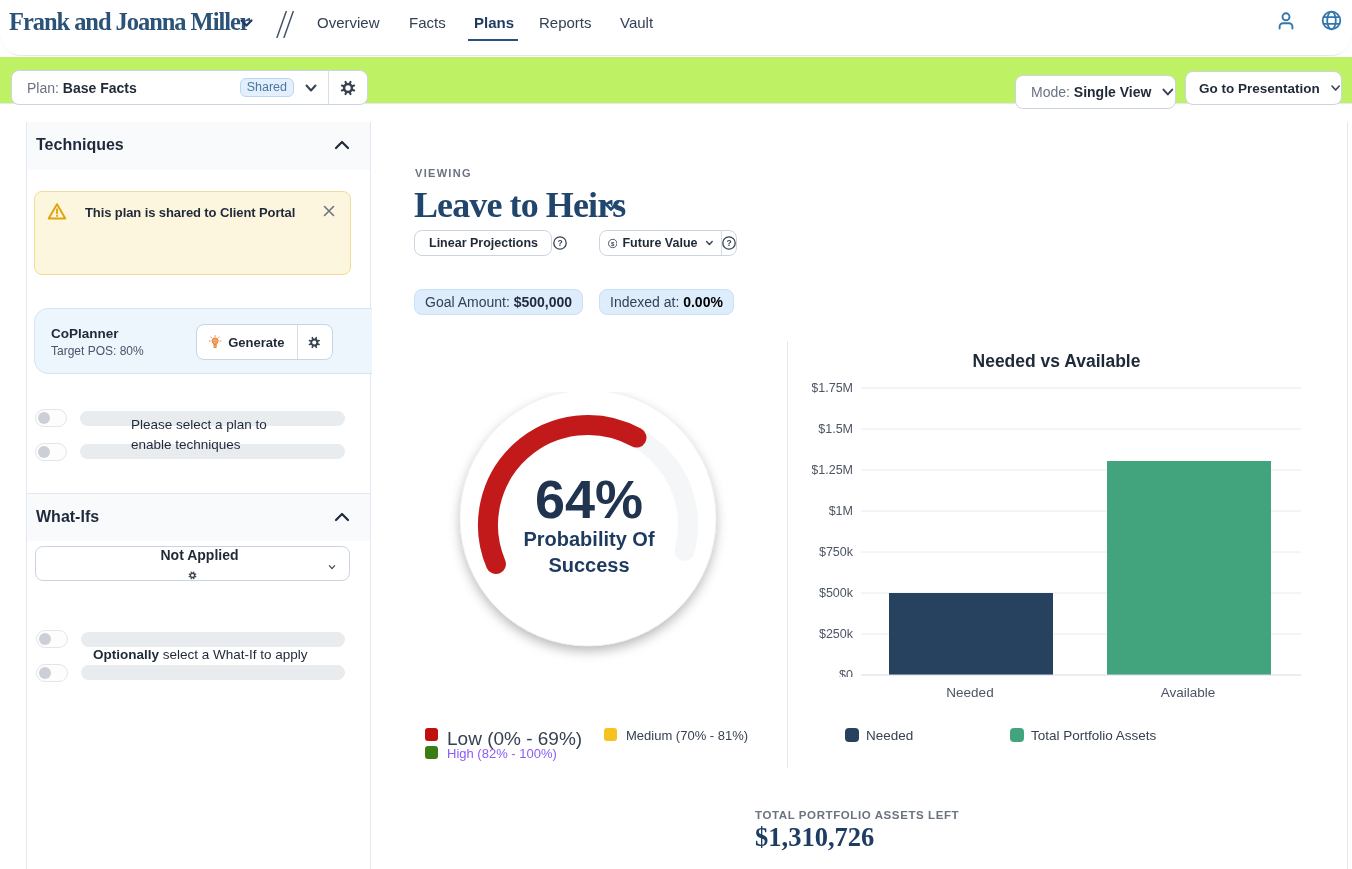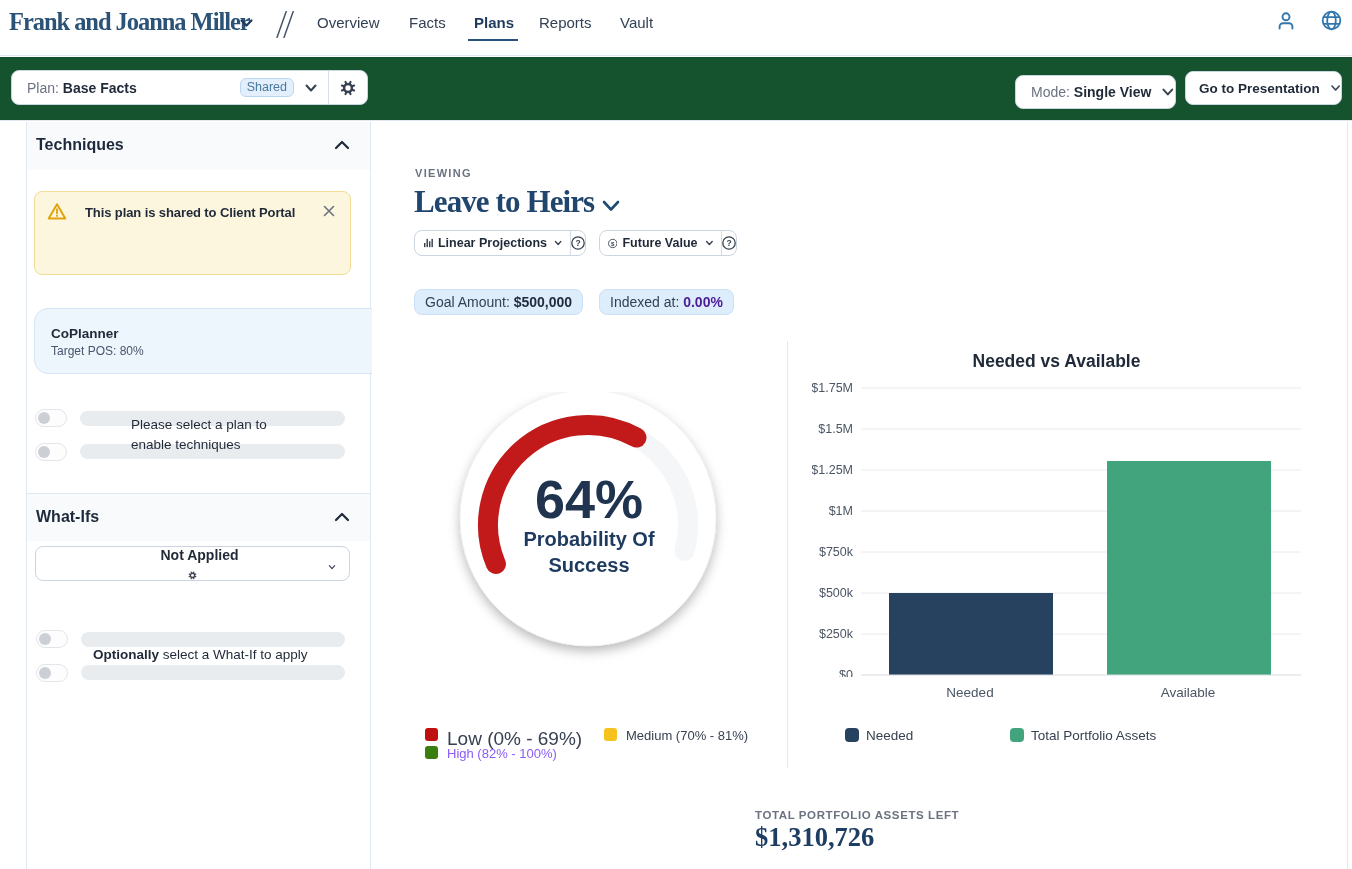--- a/index.html
+++ b/index.html
@@ -1,29 +1,29 @@
 <!DOCTYPE html>
 <html><head>
 <meta charset="utf-8">
 <style>
 * { margin:0; padding:0; box-sizing:border-box; }
 html,body { width:1352px; height:869px; background:#fff; overflow:hidden; }
 body { font-family:"Liberation Sans", sans-serif; }
 #app { position:relative; width:1352px; height:869px; background:#fff; }
 .abs { position:absolute; }
 
-#hdr { position:absolute; left:0; top:0; width:1352px; height:56px; background:#fff; border-bottom:1px solid #e2e8f0; }
+#hdr { position:absolute; left:0; top:0; width:1352px; height:56px; background:#fff; border-bottom:1px solid #e2e8f0;border-radius:21px; }
 #client { position:absolute; left:9px; top:8px; font-family:"Liberation Serif", serif; font-weight:bold; font-size:24.5px; color:#2b5277; letter-spacing:-1.05px; }
 #clientchev { position:absolute; left:238px; top:15px; }
 #slashes { position:absolute; left:276px; top:11px; }
 .nav { position:absolute; top:14px; font-size:15px; color:#334155; }
 #nav-plans { color:#1e3a5f; font-weight:bold; }
 #plans-underline { position:absolute; left:468px; top:39px; width:50px; height:2px; background:#27517e; }
 
-#tbar { position:absolute; left:0; top:57px; width:1352px; height:64px; background:#14532d; border-bottom:1px solid #e2e8f0; }
+#tbar { position:absolute; left:0; top:57px; width:1352px; height:47px; background:#bef264; border-bottom:1px solid #e2e8f0; }
 .btn { position:absolute; background:#fff; border:1px solid #cbd5e1; border-radius:8px; display:flex; align-items:center; font-size:14px; color:#1f2937; white-space:nowrap; }
 #planbox { left:11px; top:13px; width:357px; height:35px; }
 #modebox { left:1015px; top:18px; width:161px; height:34px; }
 #presbox { left:1185px; top:14px; width:157px; height:34px; }
 .lbl { color:#6b7280; }
 .seg-div { width:1px; align-self:stretch; background:#d8dee6; }
 #shared { display:inline-block; background:#e3effc; border:1px solid #b9d7f1; color:#49799f; font-size:12.5px; border-radius:6px; padding:1px 6px 2px; }
 
 #sidebar { position:absolute; left:26px; top:122px; width:345px; height:747px; background:#fff; border-left:1px solid #e2e8f0; border-right:1px solid #e2e8f0;padding-left:32px; }
 .sechead { position:absolute; left:0; width:343px; height:48px; background:#f8fafc; }
@@ -117,20 +117,42 @@
           <circle cx="10" cy="13.8" r="1.1" fill="#e0a50c"></circle>
         </svg>
       <div class="abs" style="left:50px;top:13px;font-size:13px;font-weight:bold;color:#1f2937;letter-spacing:-0.1px;">This plan is shared to Client Portal</div>
       <svg class="abs" style="left:288px;top:13px;" width="12" height="12" viewBox="0 0 12 12">
           <path d="M1.5 1.5 L10.5 10.5 M10.5 1.5 L1.5 10.5" stroke="#6b7280" stroke-width="1.6" stroke-linecap="round"></path>
         </svg>
     </div>
     <div id="coplan">
       <div class="abs" style="left:16px;top:17px;font-size:13.5px;font-weight:bold;color:#1f2937;">CoPlanner</div>
       <div class="abs" style="left:16px;top:35px;font-size:12px;color:#475569;">Target POS: 80%</div>
+      <div class="btn" style="left:161px;top:15px;width:137px;height:36px;">
+        <svg style="margin-left:11px;" width="17" height="16" viewBox="0 0 17 16">
+            <g stroke="#e8823a" stroke-linecap="round">
+              <path d="M8.5 3.2 a3.6 3.6 0 0 1 2 6.6 c-.5.4-.7.8-.7 1.3 h-2.6 c0-.5-.2-.9-.7-1.3 a3.6 3.6 0 0 1 2-6.6 z" fill="#f0a468" stroke-width="1.2"></path>
+              <path d="M6.7 12.6 h3.6 M7.2 14.4 h2.6" fill="none" stroke-width="1.3"></path>
+              <path d="M8.5 0.4 v1 M3.5 2 l.7.8 M13.5 2 l-.7.8 M1.6 6.8 h1.1 M14.3 6.8 h1.1" fill="none" stroke-width="1.1"></path>
+            </g>
+          </svg>
+        <span style="margin-left:6px;font-weight:bold;font-size:13px;">Generate</span>
+        <div class="seg-div" style="margin-left:12px;"></div>
+        <svg style="margin:0 11px;" width="15" height="15" viewBox="0 0 16 16">
+            <circle cx="8" cy="8" r="3.9" fill="none" stroke="#374151" stroke-width="2.5"></circle>
+            <line x1="12.62" y1="9.91" x2="14.10" y2="10.53" stroke="#374151" stroke-width="2.1" stroke-linecap="round"></line>
+            <line x1="9.91" y1="12.62" x2="10.53" y2="14.10" stroke="#374151" stroke-width="2.1" stroke-linecap="round"></line>
+            <line x1="6.09" y1="12.62" x2="5.47" y2="14.10" stroke="#374151" stroke-width="2.1" stroke-linecap="round"></line>
+            <line x1="3.38" y1="9.91" x2="1.90" y2="10.53" stroke="#374151" stroke-width="2.1" stroke-linecap="round"></line>
+            <line x1="3.38" y1="6.09" x2="1.90" y2="5.47" stroke="#374151" stroke-width="2.1" stroke-linecap="round"></line>
+            <line x1="6.09" y1="3.38" x2="5.47" y2="1.90" stroke="#374151" stroke-width="2.1" stroke-linecap="round"></line>
+            <line x1="9.91" y1="3.38" x2="10.53" y2="1.90" stroke="#374151" stroke-width="2.1" stroke-linecap="round"></line>
+            <line x1="12.62" y1="6.09" x2="14.10" y2="5.47" stroke="#374151" stroke-width="2.1" stroke-linecap="round"></line>
+          </svg>
+      </div>
     </div>
     <div class="toggle" style="left:8px;top:287px;">
         <div class="knob"></div>
       </div>
     <div class="skel" style="left:53px;top:289px;width:265px;"></div>
     <div class="toggle" style="left:8px;top:321px;">
         <div class="knob"></div>
       </div>
     <div class="skel" style="left:53px;top:322px;width:265px;"></div>
     <div class="abs" style="left:104px;top:293px;font-size:13.5px;color:#1f2937;line-height:20px;">Please select a plan to<br>enable techniques</div>
@@ -164,26 +186,26 @@
     <div class="skel" style="left:54px;top:510px;width:264px;"></div>
     <div class="toggle" style="left:9px;top:542px;">
         <div class="knob"></div>
       </div>
     <div class="skel" style="left:54px;top:543px;width:264px;"></div>
     <div class="abs" style="left:66px;top:525px;font-size:13.5px;color:#1f2937;"><b>Optionally</b> select a What-If to apply</div>
   </div>
 
   <div id="main">
     <div class="abs" style="left:43px;top:45px;font-size:11px;font-weight:bold;letter-spacing:1.3px;color:#6b7280;">VIEWING</div>
-    <div class="abs" style="left:42px;top:62px;font-family:'Liberation Serif',serif;font-weight:bold;font-size:31px;color:#21466e;letter-spacing:-0.9px;">Leave to Heirs</div>
+    <div class="abs" style="left:42px;top:62px;font-family:'Liberation Serif',serif;font-weight:bold;font-size:36px;color:#21466e;letter-spacing:-0.9px;">Leave to Heirs</div>
     <svg class="abs" style="left:229px;top:77px;" width="20" height="14" viewBox="0 0 20 14">
         <path d="M3 3 L10 10.5 L17 3" fill="none" stroke="#1f4a73" stroke-width="2.6" stroke-linecap="round" stroke-linejoin="round"></path>
       </svg>
 
-    <div class="btn" style="left:42px;top:108px;width:172px;height:26px;border-radius:8px;font-size:13px;">
+    <div class="btn" style="left:42px;top:108px;width:138px;height:26px;border-radius:8px;font-size:13px;">
       <svg style="margin-left:9px;" width="13" height="12" viewBox="0 0 13 12">
           <g fill="#374151">
             <rect x="0" y="6" width="2.1" height="6"></rect>
             <rect x="3.6" y="0" width="2.1" height="12"></rect>
             <rect x="7.2" y="3.5" width="2.1" height="8.5"></rect>
             <rect x="10.8" y="0" width="2.1" height="12"></rect>
           </g>
         </svg>
       <span style="margin-left:5px;font-weight:bold;font-size:12.5px;">Linear Projections</span>
       <svg style="margin-left:7px;" width="12" height="12" viewBox="0 0 14 14">
@@ -209,21 +231,21 @@
       <div class="seg-div" style="margin-left:8px;"></div>
       <span style="margin:0 auto;display:flex;align-items:center;">
           <svg width="14" height="14" viewBox="0 0 14 14">
             <circle cx="7" cy="7" r="6.2" fill="none" stroke="#374151" stroke-width="1.3"></circle>
             <text x="7" y="10" font-size="8.5" font-weight="bold" fill="#374151" text-anchor="middle" font-family="Liberation Sans">?</text>
           </svg>
         </span>
     </div>
 
     <div class="abs" style="left:42px;top:167px;height:26px;background:#ddedfc;border:1px solid #c9e0f6;border-radius:8px;display:flex;align-items:center;padding:0 10px;font-size:14px;color:#334155;">Goal Amount:&nbsp;<b style="color:#1e293b;">$500,000</b></div>
-    <div class="abs" style="left:227px;top:167px;height:26px;background:#ddedfc;border:1px solid #c9e0f6;border-radius:8px;display:flex;align-items:center;padding:0 10px;font-size:14px;color:#334155;">Indexed at:&nbsp;<b style="color:#4c1d95;text-align:center;">0.00%</b></div>
+    <div class="abs" style="left:227px;top:167px;height:26px;background:#ddedfc;border:1px solid #c9e0f6;border-radius:8px;display:flex;align-items:center;padding:0 10px;font-size:14px;color:#334155;">Indexed at:&nbsp;<b style="color:#000000;text-align:center;">0.00%</b></div>
 
     <div class="abs" style="left:415px;top:219px;width:1px;height:427px;background:#e2e8f0;"></div>
     <div class="abs" style="left:975px;top:0;width:1px;height:747px;background:#e2e8f0;"></div>
 
     <svg class="abs" style="left:60px;top:270px;" width="312" height="280" viewBox="0 0 312 280">
       <defs>
         <filter id="discshadow" x="-20%" y="-20%" width="140%" height="140%">
           <feDropShadow dx="0" dy="5" stdDeviation="6" flood-color="#000" flood-opacity="0.28"></feDropShadow>
         </filter>
       </defs>

